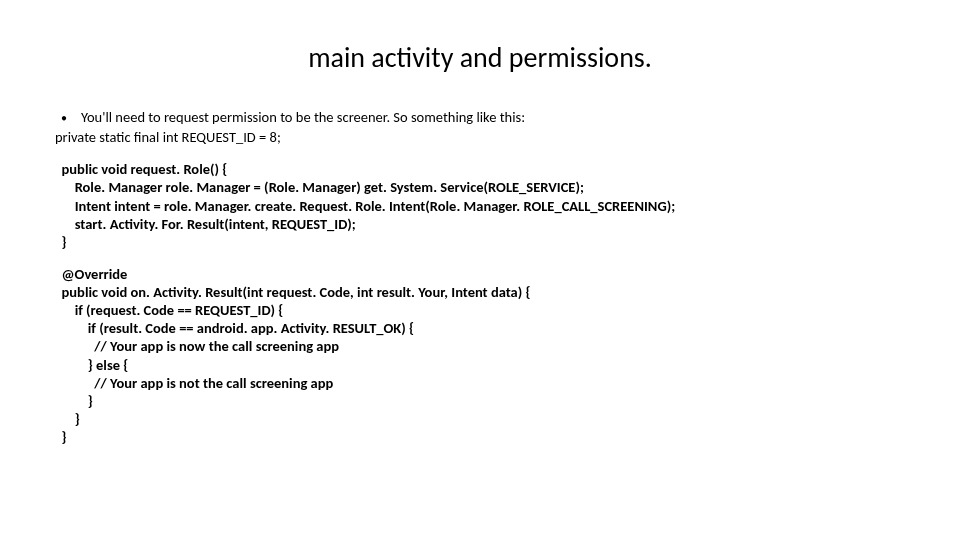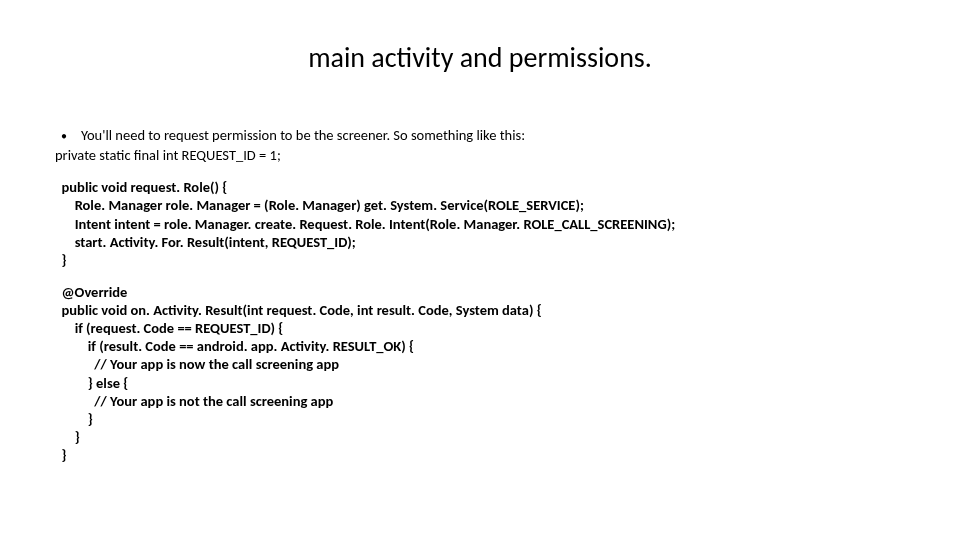--- a/index.html
+++ b/index.html
@@ -23,21 +23,21 @@
     top: 40px;
     left: 0;
     width: 960px;
     text-align: center;
     font-size: 28px;
     font-weight: 400;
     letter-spacing: 0px;
   }
   .body {
     position: absolute;
-    top: 126px;
+    top: 108px;
     left: 55px;
     width: 850px;
     font-size: 14.5px;
     line-height: 1.25;
   }
   .bullet-line {
     margin: 0 0 2px 0;
   }
   .bullet-dot {
     display: inline-block;
@@ -63,34 +63,34 @@
 <div class="slide">
 
   <div class="title">main activity and permissions.</div>
 
   <div class="body">
 
     <div class="bullet-line">
       <span class="bullet-dot">•</span><span>You'll need to request permission to be the screener.   So something like this:</span>
     </div>
 
-    <div>private static final int REQUEST_ID = 1;</div>
+    <div>private static final int REQUEST_ID = 8;</div>
 
     <div class="spacer"></div>
 
     <pre class="code-block">  public void request. Role() {
       Role. Manager role. Manager = (Role. Manager) get. System. Service(ROLE_SERVICE);
       Intent intent = role. Manager. create. Request. Role. Intent(Role. Manager. ROLE_CALL_SCREENING);
       start. Activity. For. Result(intent, REQUEST_ID);
   }</pre>
 
     <div class="spacer"></div>
 
     <pre class="code-block">  @Override
-  public void on. Activity. Result(int request. Code, int result. Code, System data) {
+  public void on. Activity. Result(int request. Code, int result. Your, Intent data) {
       if (request. Code == REQUEST_ID) {
           if (result. Code == android. app. Activity. RESULT_OK) {
             // Your app is now the call screening app
           } else {
             // Your app is not the call screening app
           }
       }
   }</pre>
 
   </div>

